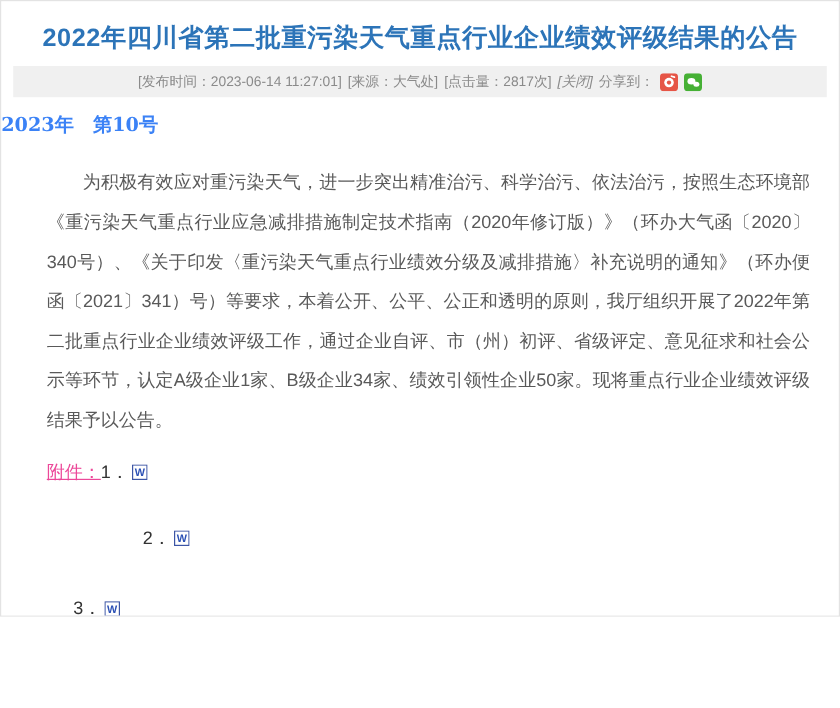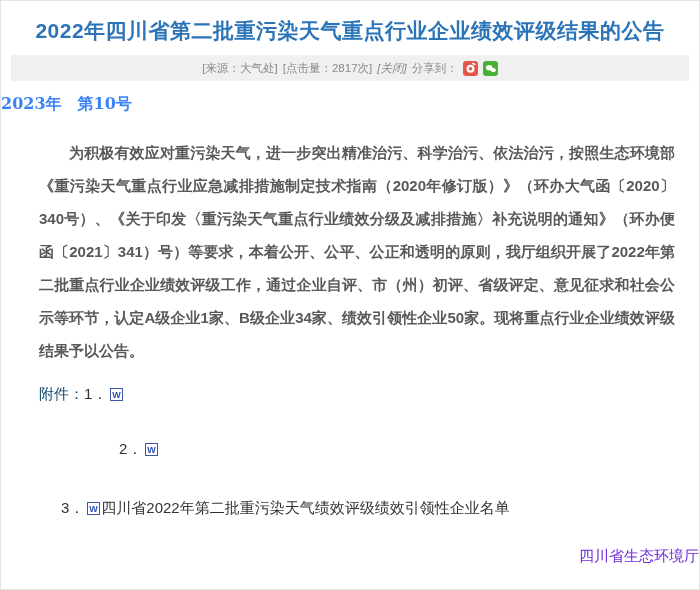--- a/index.html
+++ b/index.html
@@ -1,19 +1,19 @@
 <!DOCTYPE html>
 <html><head>
 <meta charset="utf-8">
 <style>
   * { margin:0; padding:0; box-sizing:border-box; }
   html,body { background:#fff; }
   .page {
     position:relative;
-    width:700px; height:590px;
+    width:700px; height:514px;
     background:#ffffff;
     border:1px solid #e3e3e3;
     overflow:hidden;
     font-family:"Liberation Sans","DejaVu Sans",sans-serif;
   }
   .title {
     margin-top:16px;
     text-align:center;
     font-size:21px;
     font-weight:bold;
@@ -42,45 +42,45 @@
     font-weight:bold;
     color:#3b82f6;
   }
   .body-text {
     margin:21px 24px 0 38px;
     font-size:15px;
     line-height:33px;
     color:#595959;
     text-align:justify;
     text-indent:2em;
-    font-weight:bold;
   }
   .attachments {
     margin:17px 38px 0 38px;
     font-size:15px;
     color:#333333;
   }
   .attach-row { line-height:20px; white-space:nowrap; }
   .attach-row.row2 { margin-top:33px; padding-left:80px; }
   .attach-row.row3 { margin-top:37px; padding-left:22px; }
-  .attach-label { color:#0c4a6e; }
+  .attach-label { color:#ec4899;text-decoration:underline; }
   .attach-no { color:#333333; }
   .doc-icon { display:inline-block; vertical-align:-2px; margin:0 1px 0 3px; }
   .attach-link { color:#333333; text-decoration:none; cursor:pointer; }
   .sign { text-align:right; font-size:15px; color:#6d28d9; }
   .sign.org { margin-top:27px; }
 </style>
 </head>
 <body>
 
 <div class="page">
 
   <h1 class="title">2022年四川省第二批重污染天气重点行业企业绩效评级结果的公告</h1>
 
   <div class="meta-bar">
+    <span>[发布时间：2023-06-14 11:27:01]</span>
     <span>[来源：大气处]</span>
     <span>[点击量：2817次]</span>
     <a class="close-link">[关闭]</a>
     <span>分享到：</span>
     <span class="share-icon">
       <svg width="15" height="15" viewBox="0 0 15 15" aria-hidden="true">
         <rect width="15" height="15" rx="3" fill="#e65546"></rect>
         <circle cx="7.5" cy="7.8" r="4" fill="#ffffff"></circle>
         <circle cx="7.5" cy="7.8" r="1.8" fill="#e65546"></circle>
         <rect x="8.8" y="2.2" width="4" height="1.4" rx="0.7" fill="#ffffff" transform="rotate(18 10.8 2.9)"></rect>
@@ -112,20 +112,20 @@
       <span class="attach-no">2．</span><span class="doc-icon"><svg width="13" height="13" viewBox="0 0 13 13" aria-hidden="true">
             <rect x="0.5" y="0.5" width="12" height="12" fill="#ffffff" stroke="#3c55a5"></rect>
             <text x="6.5" y="10" font-size="9" font-weight="bold" fill="#2b50b5" text-anchor="middle" font-family="'Liberation Sans',sans-serif">W</text>
           </svg></span>
     </div>
 
     <div class="attach-row row3">
       <span class="attach-no">3．</span><span class="doc-icon"><svg width="13" height="13" viewBox="0 0 13 13" aria-hidden="true">
             <rect x="0.5" y="0.5" width="12" height="12" fill="#ffffff" stroke="#3c55a5"></rect>
             <text x="6.5" y="10" font-size="9" font-weight="bold" fill="#2b50b5" text-anchor="middle" font-family="'Liberation Sans',sans-serif">W</text>
-          </svg></span><a class="attach-link">四川省2022年第二批重污染天气绩效评级绩效引领性企业名单</a>
+          </svg></span>
     </div>
 
   </div>
 
   <div class="sign org">四川省生态环境厅</div>
 
 </div>
 
 </body></html>

